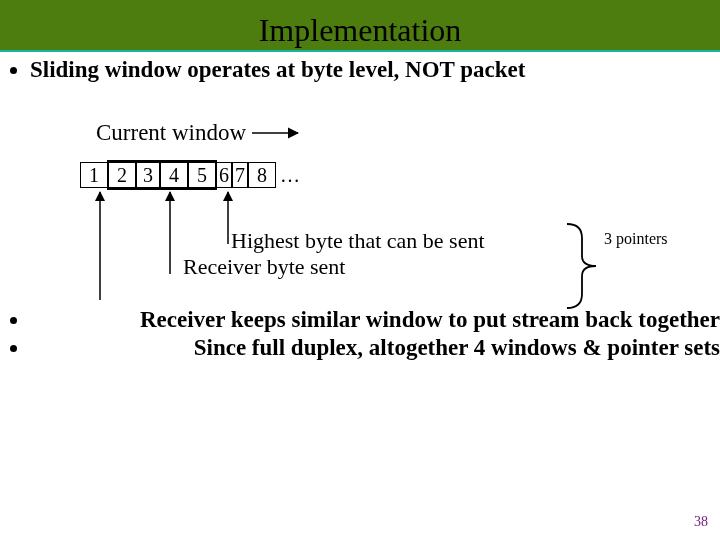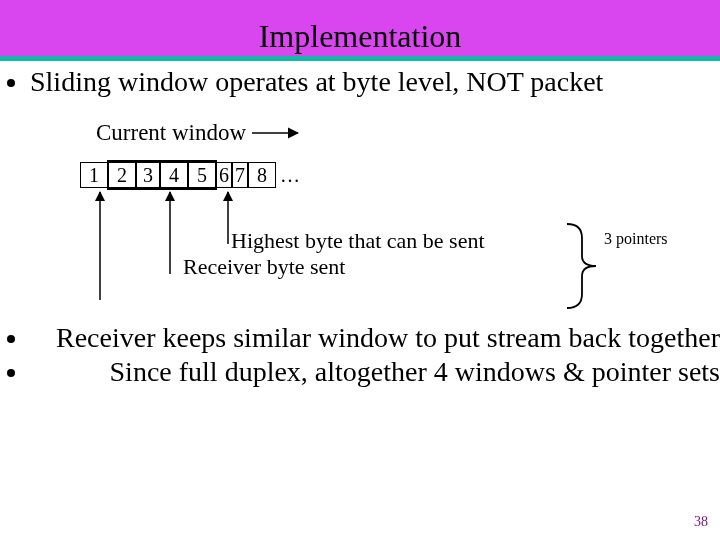--- a/index.html
+++ b/index.html
@@ -8,34 +8,35 @@
     width: 720px;
     height: 540px;
     background: #fff;
     font-family: "Times New Roman", Times, serif;
     color: #000;
     overflow: hidden;
     position: relative;
   }
   .title-band {
     width: 100%;
-    background: #d946ef;
-    border-bottom: 5px solid #14b8a6;
+    background: #4d7c0f;
+    border-bottom: 2px solid #14b8a6;
     text-align: center;
-    padding: 18px 0 1px 0;
+    padding: 12px 0 1px 0;
   }
   .title-band h1 {
     margin: 0;
     font-weight: 400;
     font-size: 32px;
   }
   ul.bullets {
     margin: 4px 0 0 30px;
     padding: 0;
-    font-size: 28px;
+    font-size: 23px;
+    font-weight: bold;
   }
   ul.bullets li {
     margin: 1px 0;
     line-height: 1.2;
   }
   .cw-label {
     position: absolute;
     left: 96px;
     top: 120px;
     font-size: 23px;

